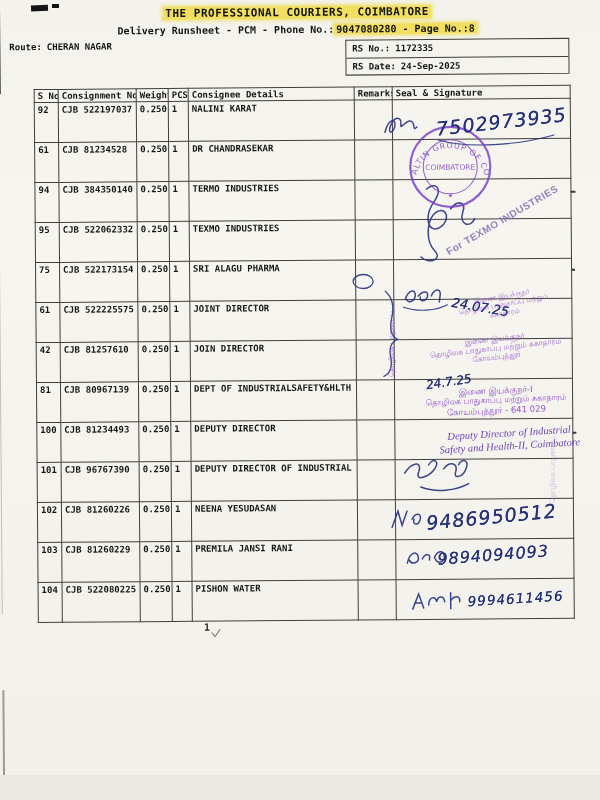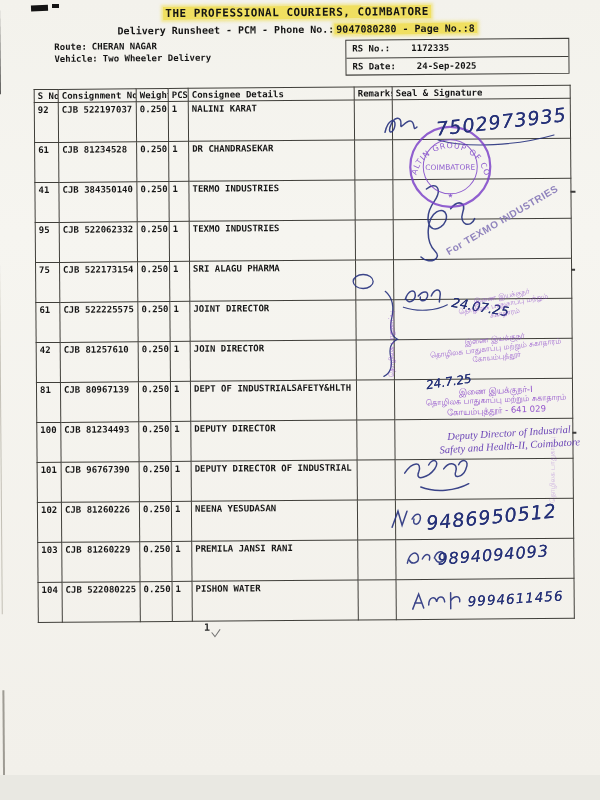--- a/index.html
+++ b/index.html
@@ -32,29 +32,29 @@
   .subtitle {
     position:absolute; left:0; top:24px; width:100%;
     text-align:center; font-size:10px; font-weight:bold; color:#141414;
   }
   .hl {
     background: rgba(238,220,72,.85);
     box-shadow: 0 0 3px 2px rgba(238,220,72,.55);
     padding: 0 2px;
   }
   .info { position:absolute; left:12px; top:40px; font-size:9px; font-weight:bold; color:#141414; }
-  .info .line { height:11.5px; white-space:nowrap;margin-left:45px; }
+  .info .line { height:11.5px; white-space:nowrap; }
   .info .lbl { margin-right:5px; }
   .rs-box {
     position:absolute; left:348px; top:40px; width:224px; height:36px;
     border:1px solid #3f3e3a; font-size:9px; font-weight:bold; color:#141414;
   }
   .rs-box .rs-line { height:17px; padding:3px 6px 0; white-space:nowrap; }
   .rs-box .rs-line + .rs-line { border-top:1px solid #3f3e3a; }
-  .rs-box .lbl { margin-right:21px; }
+  .rs-box .lbl { margin-right:5px; }
 
   
   table.runsheet {
     position:absolute; left:36px; top:87px; width:536px;
     border-collapse:collapse; table-layout:fixed;
   }
   .runsheet th, .runsheet td {
     border:1px solid #403f3a; color:#161616;
     font-size:9px; font-weight:bold; text-align:left;
     white-space:nowrap; overflow:hidden;
@@ -120,23 +120,20 @@
     <div class="title">
       <span class="hl">THE PROFESSIONAL COURIERS, COIMBATORE</span>
     </div>
     <div class="subtitle">
       <span>Delivery Runsheet - PCM - Phone No.:</span><span class="hl">9047080280 - Page No.:8</span>
     </div>
 
     <div class="info">
       <div class="line">
         <span class="lbl">Route:</span><span>CHERAN NAGAR</span>
-      </div>
-      <div class="line">
-        <span class="lbl">Vehicle:</span><span>Two Wheeler Delivery</span>
       </div>
     </div>
 
     <div class="rs-box">
       <div class="rs-line">
         <span class="lbl">RS No.:</span><span>1172335</span>
       </div>
       <div class="rs-line">
         <span class="lbl">RS Date:</span><span>24-Sep-2025</span>
       </div>
@@ -176,21 +173,21 @@
           <tr>
             <td>61</td>
             <td>CJB 81234528</td>
             <td>0.250</td>
             <td>1</td>
             <td>DR CHANDRASEKAR</td>
             <td></td>
             <td></td>
           </tr>
           <tr>
-            <td>41</td>
+            <td>94</td>
             <td>CJB 384350140</td>
             <td>0.250</td>
             <td>1</td>
             <td>TERMO INDUSTRIES</td>
             <td></td>
             <td></td>
           </tr>
           <tr>
             <td>95</td>
             <td>CJB 522062332</td>

